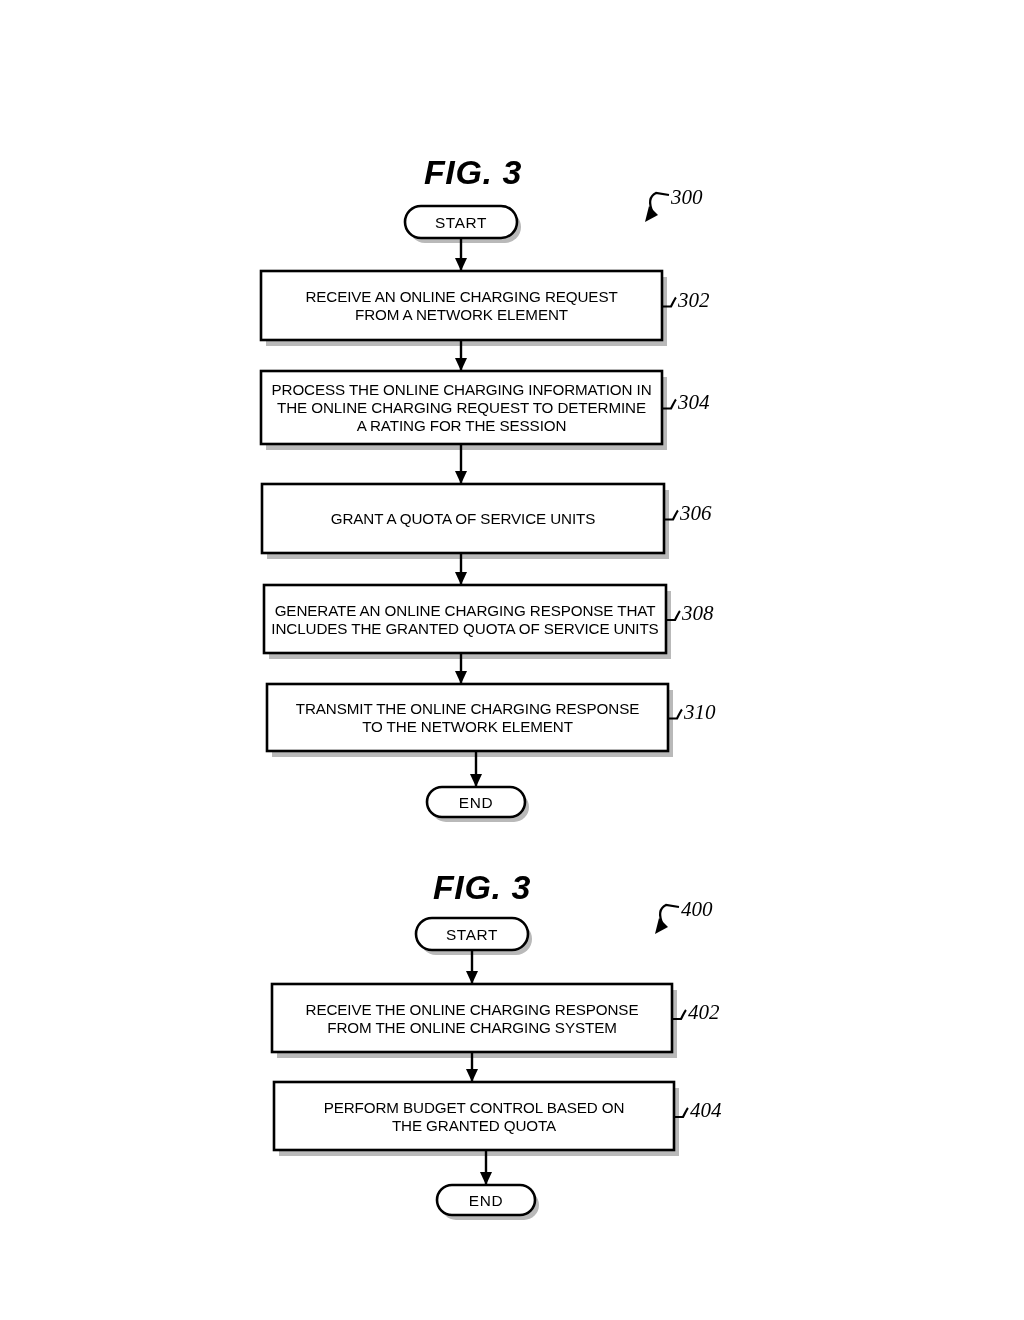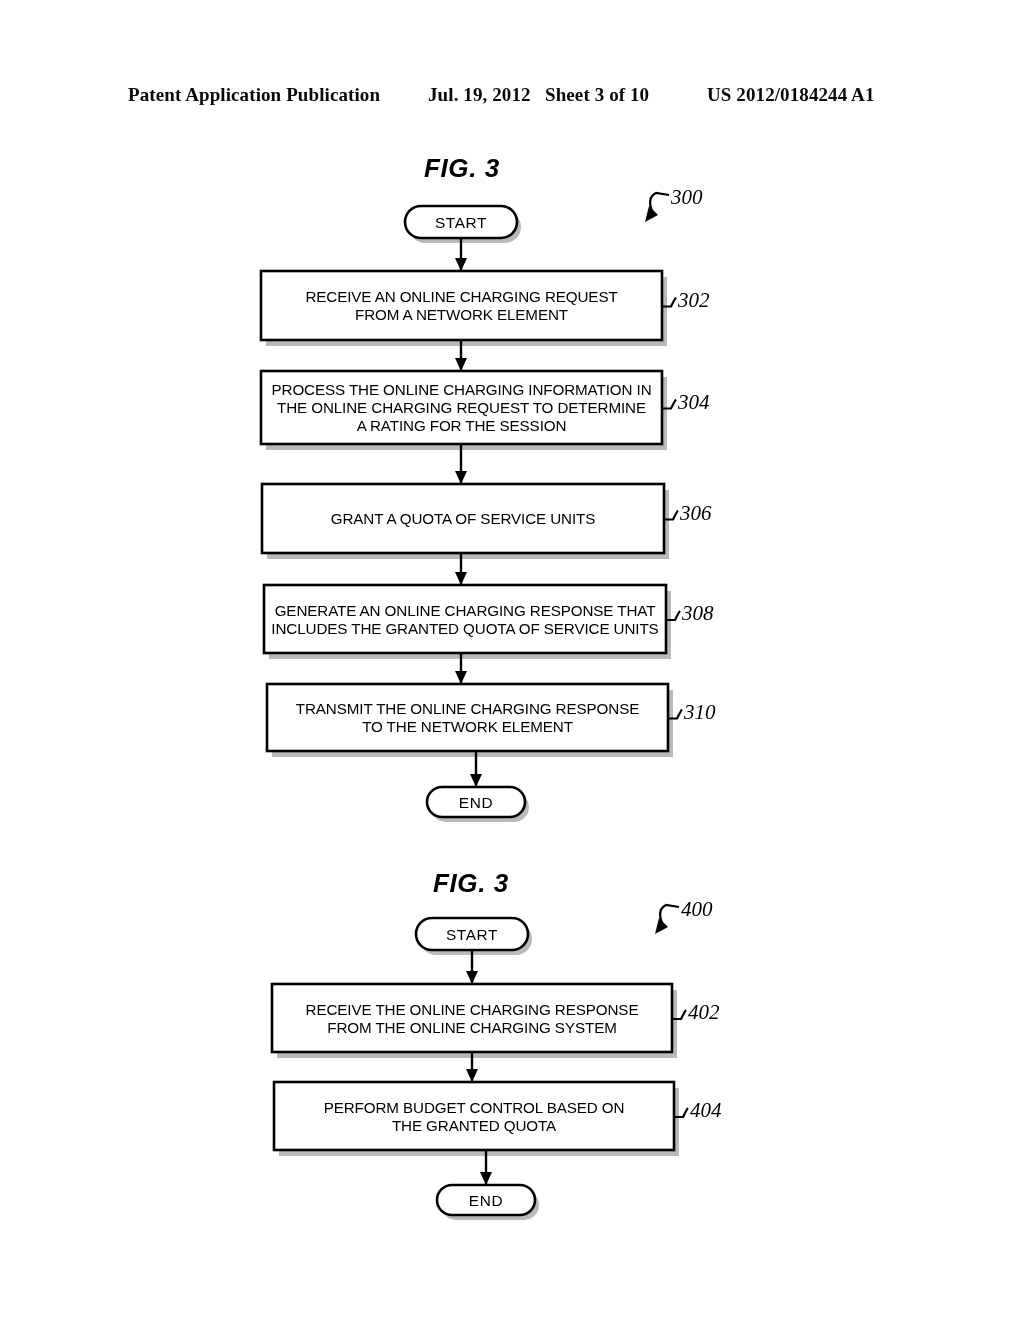--- a/index.html
+++ b/index.html
@@ -55,21 +55,21 @@
     position: absolute;
     left: 707px; top: 0;
     white-space: nowrap;
   }
   
   .fig-title {
     position: absolute;
     font-family: "Liberation Sans", sans-serif;
     font-weight: bold;
     font-style: italic;
-    font-size: 26px;
+    font-size: 34px;
     letter-spacing: 0.6px;
     color: #000;
     white-space: nowrap;
   }
   #fig3-title { left: 424px; top: 153px; }
   #fig4-title { left: 433px; top: 868px; }
 
   
   .flow-svg {
     position: absolute;
@@ -121,26 +121,20 @@
     font-size: 21px;
     fill: #000000;
     text-anchor: start;
   }
 </style>
 </head>
 <body>
 
 <div class="sheet">
 
-  <div class="page-header">
-    <span class="hdr-pub">Patent Application Publication</span>
-    <span class="hdr-date">Jul. 19, 2012</span>
-    <span class="hdr-sheet">Sheet 3 of 10</span>
-    <span class="hdr-docnum">US 2012/0184244 A1</span>
-  </div>
 
   <div class="fig-title" id="fig3-title">FIG. 3</div>
   <div class="fig-title" id="fig4-title">FIG. 3</div>
 
   <svg class="flow-svg" id="flow-canvas" viewBox="0 0 1024 1320" xmlns="http://www.w3.org/2000/svg">
       <g>
         <g>
           <rect x="409" y="211" width="112" height="32" rx="16" ry="16" class="node-shadow"></rect>
           <rect x="405" y="206" width="112" height="32" rx="16" ry="16" class="node-shape"></rect>
           <text x="461" y="227.5" class="term-text">START</text>

